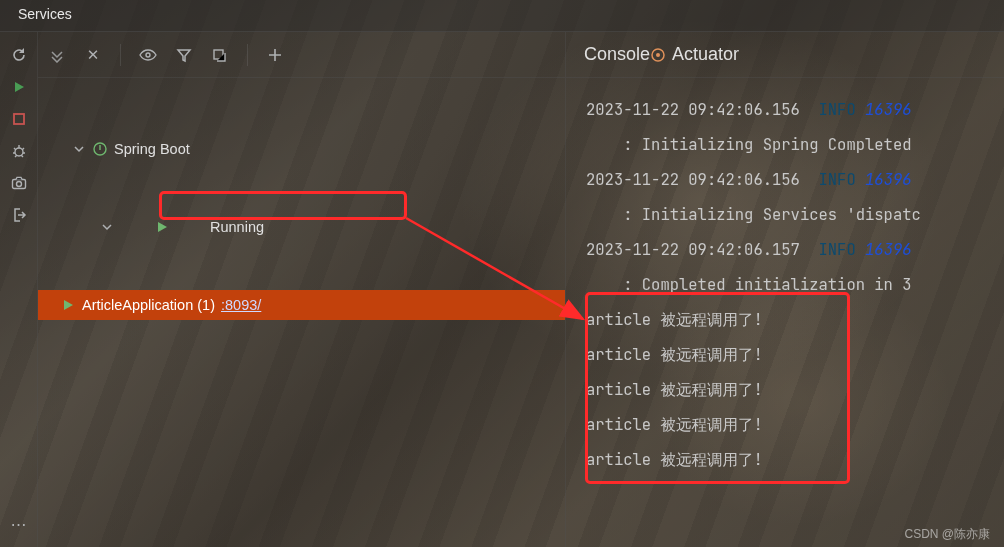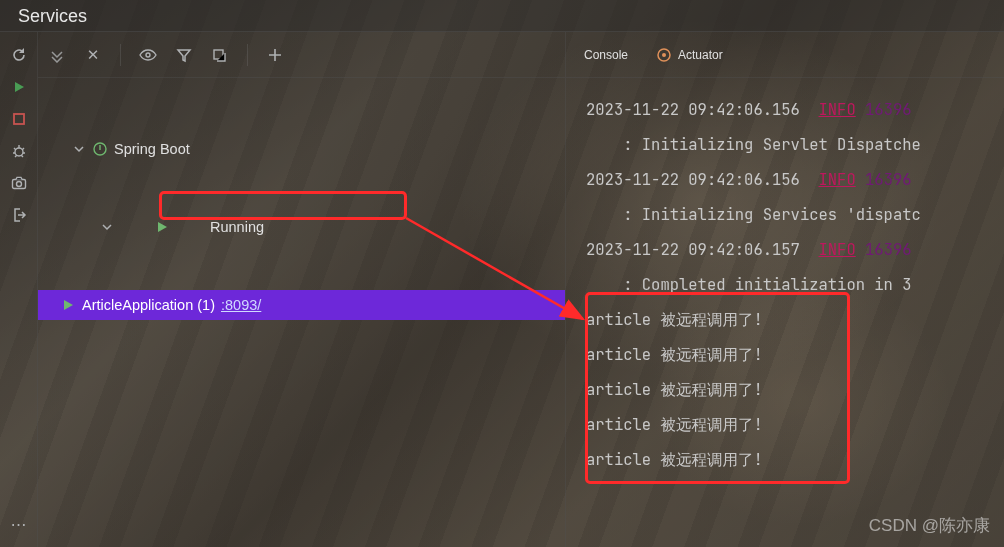--- a/index.html
+++ b/index.html
@@ -22,21 +22,21 @@
       position: absolute; inset: 0;
       background: repeating-linear-gradient(110deg, transparent 0, transparent 30px, rgba(40,35,30,0.15) 30px, rgba(40,35,30,0.15) 50px);
       pointer-events: none;
     }
     .title-bar {
       position: relative;
       height: 32px;
       padding: 6px 18px;
       border-bottom: 1px solid rgba(80,80,80,0.5);
       background: rgba(42,40,38,0.55);
-      font-size: 18px;
+      font-size: 14px;
       font-weight: 500;
       color: #e8e8e8;
     }
     .main {
       position: relative;
       display: flex;
       height: 515px;
     }
     .left-rail {
       width: 38px;
@@ -63,60 +63,59 @@
       padding: 0 10px;
       gap: 18px;
     }
     .tb-icon { width:18px; height:18px; display:flex; align-items:center; justify-content:center; color:#afb1b3; }
     .tb-sep { width:1px; height:22px; background:rgba(120,120,120,0.3); }
     .tree { padding: 8px 0; font-size:14.5px; }
     .tree-row { height:30px; display:flex; align-items:center; padding-left:14px; gap:6px;margin-top:48px; }
     .tree-row.indent1 { padding-left:34px; }
     .tree-row.indent2 { padding-left:62px;gap:40px; }
     .tree-row.indent3 { padding-left:92px; }
-    .tree-row.selected { background:#6d28d9; color:#fff;padding-left:22px; }
+    .tree-row.selected { background:#c2410c; color:#fff;padding-left:22px; }
     .chevron { width:14px; height:14px; display:inline-flex; align-items:center; justify-content:center; color:#afb1b3; }
     .tree-icon { width:16px; height:16px; display:inline-flex; align-items:center; justify-content:center; color:#6fb76f; }
     .tree-label { color:#e0e0e0; }
     .tree-port { color:#9aa0a6; }
     .tree-row.selected .tree-label { color:#fff; }
     .tree-row.selected .tree-port { color:#d0d8ff; text-decoration: underline; }
     .redbox-tree { position:absolute; border:3px solid #ff2a2a; border-radius:5px; left:159px; top:191px; width:248px; height:29px; pointer-events:none; }
     .console-panel {
       flex:1;
       background: rgba(42,40,38,0.3);
     }
     .console-tabs {
       height:46px;
       border-bottom: 1px solid rgba(80,80,80,0.4);
       display:flex; align-items:center;
       padding: 0 18px;
-      gap: 28px;
-      font-size:12px;
+      font-size:18px;
     }
     .tab { color:#e0e0e0; }
     .tab.actuator { display:flex; align-items:center; gap:6px; color:#e0e0e0; }
     .actuator-icon { width:16px; height:16px; }
     .console-body {
       padding: 14px 0 0 20px;
       font-family: "JetBrains Mono", Consolas, monospace;
       font-size: 15.5px;
       line-height: 35px;
       color:#c8c8c8;
       white-space: pre;
       overflow: hidden;
     }
     .ts { color:#c8c8c8;margin-top:12px; }
-    .info { color:#be185d;text-decoration:underline; }
-    .pid { color:#701a75; }
+    .info { color:#0c4a6e; }
+    .pid { color:#1d4ed8;font-style:italic; }
     .msg2 { color:#c8c8c8; }
     .art { color:#c8c8c8; }
     .redbox-console { position:absolute; border:3px solid #ff2a2a; border-radius:5px; left:585px; top:292px; width:265px; height:192px; pointer-events:none; }
     .arrow-svg { position:absolute; left:0; top:0; width:1004px; height:547px; pointer-events:none; }
-    .watermark { position:absolute; right:14px; bottom:10px; font-size:17px; color:rgba(230,230,230,0.6); font-family: sans-serif; }
+    .watermark { position:absolute; right:14px; bottom:4px; font-size:12px; color:rgba(230,230,230,0.6); font-family: sans-serif; }
   </style>
 </head>
 <body>
 
 <div class="bg-overlay"></div>
 <div class="stripes"></div>
 
 <div class="title-bar">
   <span>Services</span>
 </div>
@@ -242,21 +241,21 @@
         <span class="actuator-icon">
           <svg width="16" height="16" viewBox="0 0 16 16">
               <circle cx="8" cy="8" r="6" fill="none" stroke="#e0915a" stroke-width="1.5"></circle>
               <circle cx="8" cy="8" r="2" fill="#e0915a"></circle>
             </svg>
         </span>
         <span>Actuator</span>
       </div>
     </div>
     <div class="console-body"><span class="ts">2023-11-22 09:42:06.156</span>  <span class="info">INFO</span> <span class="pid">16396</span>
-<span class="msg2">    : Initializing Servlet Dispatche</span>
+<span class="msg2">    : Initializing Spring Completed</span>
 <span class="ts">2023-11-22 09:42:06.156</span>  <span class="info">INFO</span> <span class="pid">16396</span>
 <span class="msg2">    : Initializing Services 'dispatc</span>
 <span class="ts">2023-11-22 09:42:06.157</span>  <span class="info">INFO</span> <span class="pid">16396</span>
 <span class="msg2">    : Completed initialization in 3</span>
 <span class="art">article</span> <span>被远程调用了!</span>
 <span class="art">article</span> <span>被远程调用了!</span>
 <span class="art">article</span> <span>被远程调用了!</span>
 <span class="art">article</span> <span>被远程调用了!</span>
 <span class="art">article</span> <span>被远程调用了!</span></div>
   </div>

